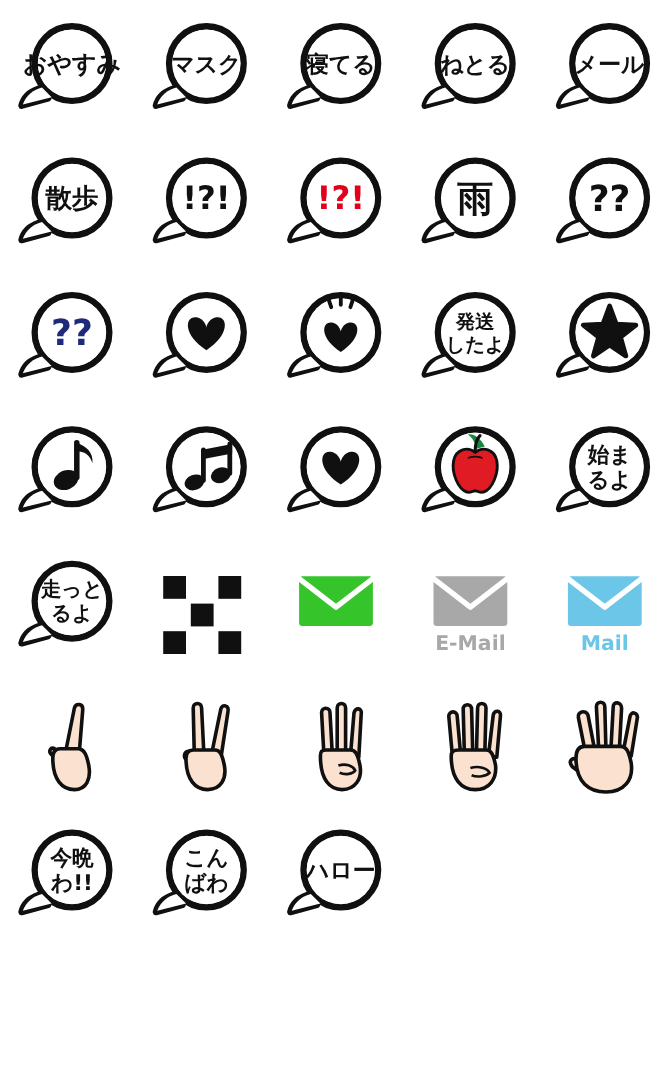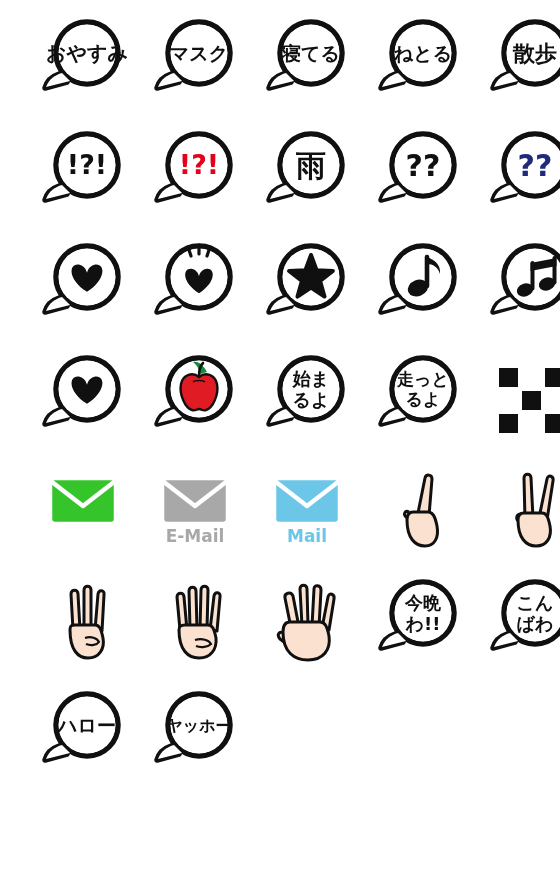--- a/index.html
+++ b/index.html
@@ -12,21 +12,20 @@
   #grid{
     width:560px;height:896px;
     display:grid;
     grid-template-columns:repeat(5,112px);
     grid-template-rows:repeat(8,112px);
   }
   .cell{
     width:112px;height:112px;
     display:flex;align-items:center;justify-content:center;
     position:relative;
-    margin-left:27px;
   }
   .art{
     position:relative;
     width:92px;height:92px;
     display:flex;align-items:center;justify-content:center;
   }
   svg{display:block;overflow:visible;}
 </style>
 </head>
 <body>
@@ -86,20 +85,33 @@
     </div>
     <div class="cell">
       <div class="art">
   <svg width="92" height="92" viewBox="0 0 92 92">
     <g>
       <path d="M8 78 C10 70 16 66 22 64 L30 72 Z" fill="#ffffff" stroke="#101010" stroke-width="5.5" stroke-linejoin="round"></path>
       <circle cx="50" cy="43" r="31" fill="#ffffff" stroke="#101010" stroke-width="5.5"></circle>
       <path d="M9 77 C12 69 18 65 25 63 L33 71 Z" fill="#ffffff" stroke="none"></path>
       <circle cx="50" cy="43" r="28.5" fill="#ffffff" stroke="none"></circle>
     </g>
+    <text x="50" y="49.65" text-anchor="middle" font-family="DejaVu Sans, Liberation Sans, sans-serif" font-size="19" font-weight="bold" fill="#101010">メール</text>
+  </svg>
+      </div>
+    </div>
+    <div class="cell">
+      <div class="art">
+  <svg width="92" height="92" viewBox="0 0 92 92">
+    <g>
+      <path d="M8 78 C10 70 16 66 22 64 L30 72 Z" fill="#ffffff" stroke="#101010" stroke-width="5.5" stroke-linejoin="round"></path>
+      <circle cx="50" cy="43" r="31" fill="#ffffff" stroke="#101010" stroke-width="5.5"></circle>
+      <path d="M9 77 C12 69 18 65 25 63 L33 71 Z" fill="#ffffff" stroke="none"></path>
+      <circle cx="50" cy="43" r="28.5" fill="#ffffff" stroke="none"></circle>
+    </g>
     <text x="50" y="50.7" text-anchor="middle" font-family="DejaVu Sans, Liberation Sans, sans-serif" font-size="22" font-weight="bold" fill="#101010">散歩</text>
   </svg>
       </div>
     </div>
     <div class="cell">
       <div class="art">
   <svg width="92" height="92" viewBox="0 0 92 92">
     <g>
       <path d="M8 78 C10 70 16 66 22 64 L30 72 Z" fill="#ffffff" stroke="#101010" stroke-width="5.5" stroke-linejoin="round"></path>
       <circle cx="50" cy="43" r="31" fill="#ffffff" stroke="#101010" stroke-width="5.5"></circle>
@@ -205,20 +217,34 @@
     </div>
     <div class="cell">
       <div class="art">
   <svg width="92" height="92" viewBox="0 0 92 92">
     <g>
       <path d="M8 78 C10 70 16 66 22 64 L30 72 Z" fill="#ffffff" stroke="#101010" stroke-width="5.5" stroke-linejoin="round"></path>
       <circle cx="50" cy="43" r="31" fill="#ffffff" stroke="#101010" stroke-width="5.5"></circle>
       <path d="M9 77 C12 69 18 65 25 63 L33 71 Z" fill="#ffffff" stroke="none"></path>
       <circle cx="50" cy="43" r="28.5" fill="#ffffff" stroke="none"></circle>
     </g>
+    <text x="50" y="39.1" text-anchor="middle" font-family="DejaVu Sans, Liberation Sans, sans-serif" font-size="16" font-weight="bold" fill="#101010">発送</text>
+          <text x="50" y="58.1" text-anchor="middle" font-family="DejaVu Sans, Liberation Sans, sans-serif" font-size="16" font-weight="bold" fill="#101010">したよ</text>
+  </svg>
+      </div>
+    </div>
+    <div class="cell">
+      <div class="art">
+  <svg width="92" height="92" viewBox="0 0 92 92">
+    <g>
+      <path d="M8 78 C10 70 16 66 22 64 L30 72 Z" fill="#ffffff" stroke="#101010" stroke-width="5.5" stroke-linejoin="round"></path>
+      <circle cx="50" cy="43" r="31" fill="#ffffff" stroke="#101010" stroke-width="5.5"></circle>
+      <path d="M9 77 C12 69 18 65 25 63 L33 71 Z" fill="#ffffff" stroke="none"></path>
+      <circle cx="50" cy="43" r="28.5" fill="#ffffff" stroke="none"></circle>
+    </g>
     <polygon points="50.0,21.0 55.6,36.2 71.9,36.9 59.1,47.0 63.5,62.6 50.0,53.6 36.5,62.6 40.9,47.0 28.1,36.9 44.4,36.2" fill="#101010" stroke="#101010" stroke-width="4" stroke-linejoin="round"></polygon>
   </svg>
       </div>
     </div>
     <div class="cell">
       <div class="art">
   <svg width="92" height="92" viewBox="0 0 92 92">
     <g>
       <path d="M8 78 C10 70 16 66 22 64 L30 72 Z" fill="#ffffff" stroke="#101010" stroke-width="5.5" stroke-linejoin="round"></path>
       <circle cx="50" cy="43" r="31" fill="#ffffff" stroke="#101010" stroke-width="5.5"></circle>
@@ -447,26 +473,13 @@
     <g>
       <path d="M8 78 C10 70 16 66 22 64 L30 72 Z" fill="#ffffff" stroke="#101010" stroke-width="5.5" stroke-linejoin="round"></path>
       <circle cx="50" cy="43" r="31" fill="#ffffff" stroke="#101010" stroke-width="5.5"></circle>
       <path d="M9 77 C12 69 18 65 25 63 L33 71 Z" fill="#ffffff" stroke="none"></path>
       <circle cx="50" cy="43" r="28.5" fill="#ffffff" stroke="none"></circle>
     </g>
     <text x="50" y="49.65" text-anchor="middle" font-family="DejaVu Sans, Liberation Sans, sans-serif" font-size="19" font-weight="bold" fill="#101010">ハロー</text>
   </svg>
       </div>
     </div>
-    <div class="cell">
-      <div class="art">
-  <svg width="92" height="92" viewBox="0 0 92 92">
-    <g>
-      <path d="M8 78 C10 70 16 66 22 64 L30 72 Z" fill="#ffffff" stroke="#101010" stroke-width="5.5" stroke-linejoin="round"></path>
-      <circle cx="50" cy="43" r="31" fill="#ffffff" stroke="#101010" stroke-width="5.5"></circle>
-      <path d="M9 77 C12 69 18 65 25 63 L33 71 Z" fill="#ffffff" stroke="none"></path>
-      <circle cx="50" cy="43" r="28.5" fill="#ffffff" stroke="none"></circle>
-    </g>
-    <text x="50" y="48.6" text-anchor="middle" font-family="DejaVu Sans, Liberation Sans, sans-serif" font-size="16" font-weight="bold" fill="#101010">ヤッホー</text>
-  </svg>
-      </div>
-    </div>
   </div>
 
 </body></html>

